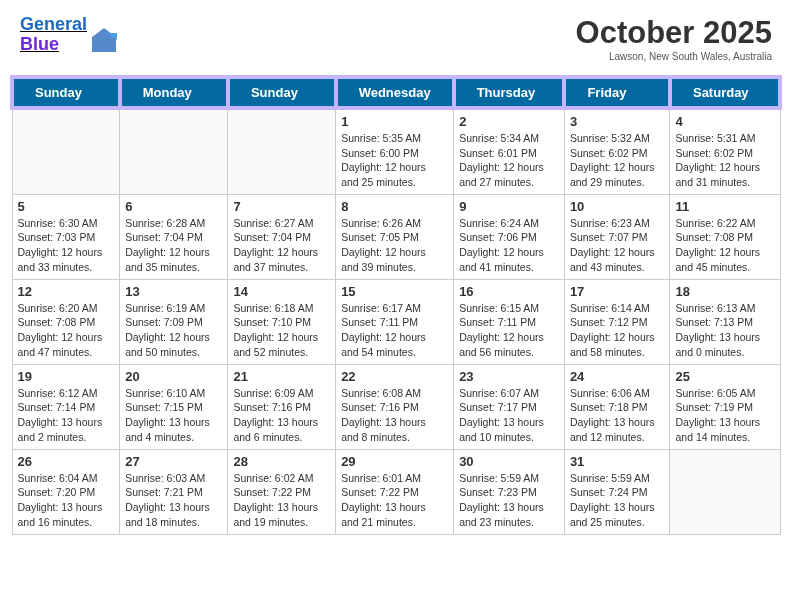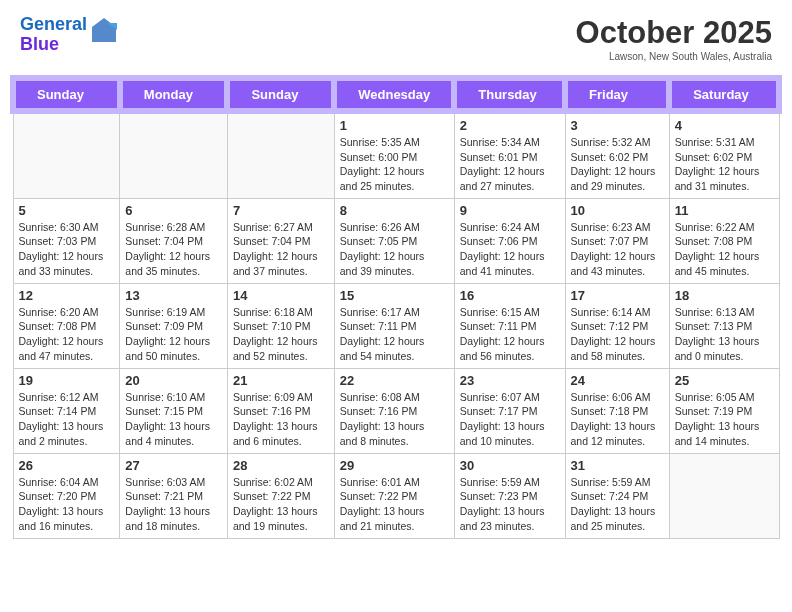--- a/index.html
+++ b/index.html
@@ -46,27 +46,27 @@
     .subtitle {
       font-size: 10px;
       color: #555;
     }
     .calendar {
       width: 100%;
       border-collapse: collapse;
       border: 1px solid #ccc;
     }
     .calendar th {
-      background-color: #8b5cf6;
+      background-color: #0369a1;
       color: #fff;
       font-size: 13px;
       font-weight: bold;
       padding: 6px 21px;
       text-align: left;
-      border: 6px solid #c4b5fd;
+      border: 4px solid #c4b5fd;
     }
     .calendar td {
       border: 1px solid #ccc;
       vertical-align: top;
       padding: 4px 5px;
       width: 113px;
       min-height: 80px;
       background: #fff;
       font-size: 11px;
       color: #333;
@@ -88,21 +88,21 @@
     tr.week-row td {
       height: 85px;
     }
   </style>
 </head>
 <body>
 
 <div class="header">
   <div class="logo">
     <div>
-      <div style="display:flex;align-items:flex-start;">
+      <div style="display:flex;align-items:flex-end;text-decoration:underline;">
         <div class="logo-text">
           <span>General</span><br><span style="color:#6d28d9;">Blue</span>
         </div>
         <svg class="logo-icon" viewBox="0 0 30 30">
           <polygon points="15,3 27,12 27,27 3,27 3,12" fill="#2a6bbf" opacity="0.8"></polygon>
           <polygon points="18,8 28,15 28,8" fill="#4a9fe0"></polygon>
         </svg>
       </div>
     </div>
   </div>

